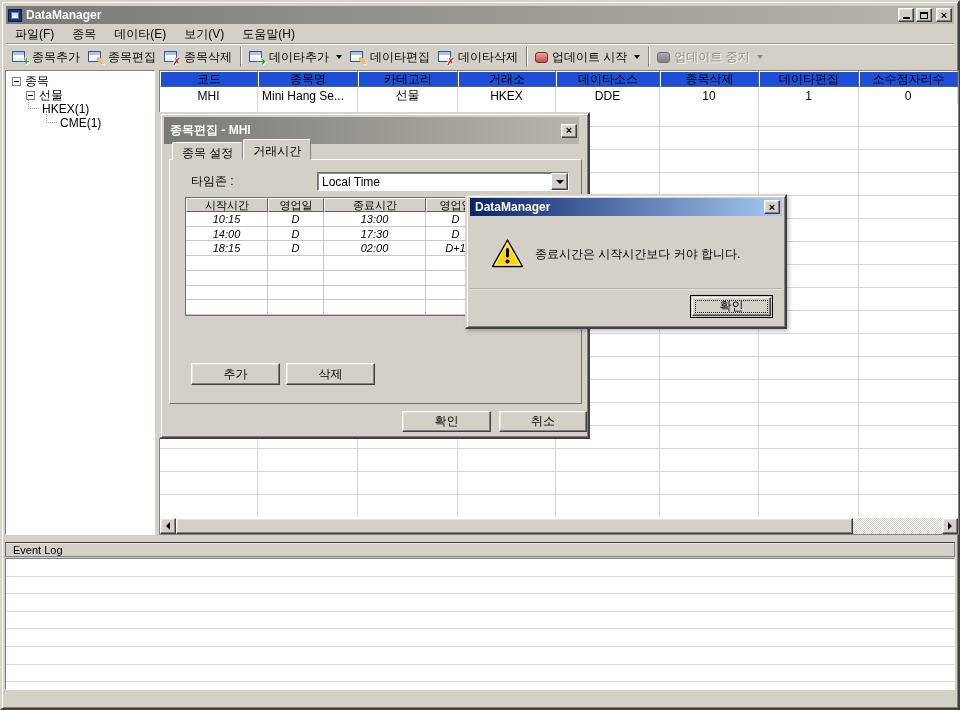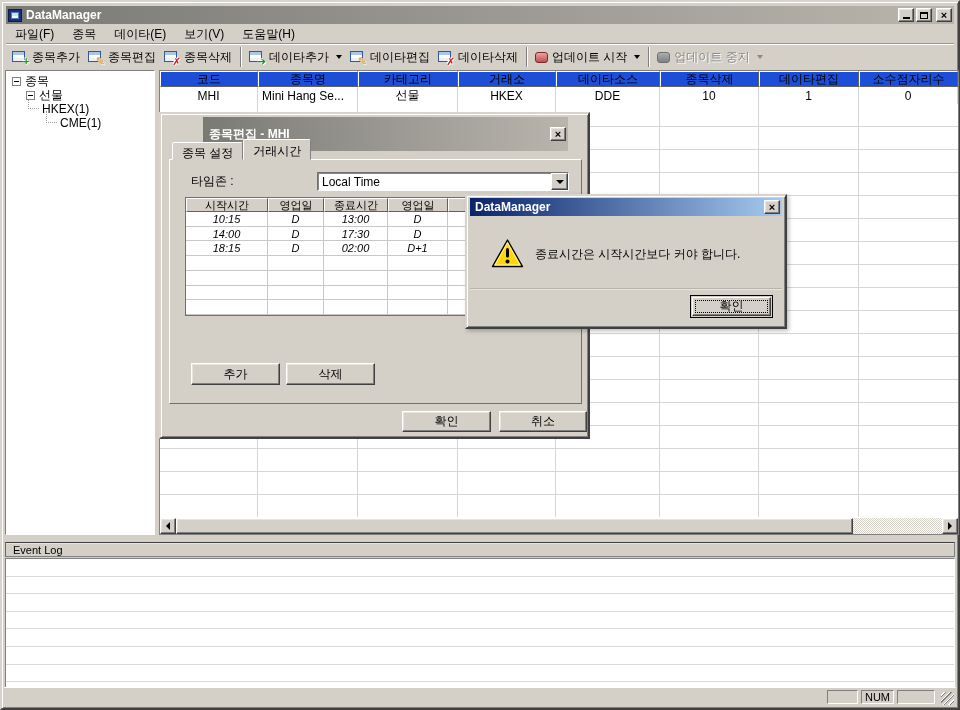--- a/index.html
+++ b/index.html
@@ -112,22 +112,22 @@
   .sb-panel { height:14px; border:1px solid; border-color:#808080 #fff #fff #808080;
     font-size:11px; display:flex; align-items:center; justify-content:center; margin-left:3px; }
   .sb-panel.p1 { margin-left:auto; width:31px; } .sb-panel.p2 { width:33px; } .sb-panel.p3 { width:38px; }
   .grip { width:13px; height:13px; margin:4px 0 0 6px; align-self:flex-start;
     background:repeating-linear-gradient(135deg, transparent 0 2px, #fff 2px 3px, #808080 3px 4px); }
   
   .dialog { position:absolute; left:157px; top:110px; width:431px; height:327px;
     background:#d4d0c8; z-index:10;
     border:2px solid; border-color:#d8d4cc #404040 #404040 #d8d4cc;
     box-shadow: inset 1px 1px 0 #fff, inset -1px -1px 0 #808080; }
-  .dlg-titlebar { position:absolute; left:3px; right:20px; top:3px; height:34px;
-    background:linear-gradient(90deg,#7a7a75,#b9b5ad); display:flex; align-items:center; padding:0 2px 0 6px;margin-left:39px; }
+  .dlg-titlebar { position:absolute; left:3px; right:9px; top:3px; height:27px;
+    background:linear-gradient(90deg,#7a7a75,#b9b5ad); display:flex; align-items:center; padding:0 2px 0 6px; }
   .dlg-titlebar .t { color:#fff; font-weight:bold; font-size:12px; }
   .tabs { position:absolute; left:11px; top:25px; display:flex; align-items:flex-end; height:21px; z-index:2; }
   .tab { height:18px; padding:2px 9px 0; background:#d4d0c8;
     border:1px solid; border-color:#fff #808080 transparent #fff; border-radius:2px 2px 0 0;
     font-size:12px; }
   .tab.active { height:21px; padding-top:3px; position:relative; z-index:3;
     box-shadow: 0 1px 0 #d4d0c8; }
   .tab-panel { position:absolute; left:8px; right:6px; top:45px; height:245px;
     border:1px solid; border-color:#fff #707070 #707070 #fff; z-index:1; }
   .tz-row { position:absolute; left:21px; top:12px; right:12px; height:19px; display:flex; align-items:center; }
@@ -140,21 +140,21 @@
     display:flex; align-items:center; justify-content:center; }
   .tri-d { width:0;height:0;border-left:4px solid transparent;border-right:4px solid transparent;border-top:4px solid #000; }
   .hours { position:absolute; left:15px; top:37px; width:378px; height:119px;
     border:1px solid #707070; background:#fff; display:flex; flex-direction:column; }
   .hg-head { display:flex; height:14px; flex:0 0 auto; }
   .hg-hc { background:#d4d0c8; border:1px solid; border-color:#fff #606060 #606060 #fff;
     font-size:11px; display:flex; align-items:center; justify-content:center; overflow:hidden; }
   .hg-row { display:flex; flex:1; }
   .hg-c { border-right:1px solid #c8c8c8; border-bottom:1px solid #c8c8c8;
     font-size:11px; display:flex; align-items:center; justify-content:center; overflow:hidden;font-style:italic; }
-  .w1{width:82px}.w2{width:56px}.w3{width:64px}.w4{width:60px}.w5{flex:1}
+  .w1{width:82px}.w2{width:56px}.w3{width:102px}.w4{width:60px}.w5{flex:1}
   .dlg-btn { position:absolute; height:22px; width:89px; background:#d4d0c8;
     border:1px solid; border-color:#fff #404040 #404040 #fff;
     box-shadow: inset -1px -1px 0 #808080, inset 1px 1px 0 #e8e4dc;
     display:flex; align-items:center; justify-content:center; font-size:12px; }
   .b-add { left:21px; top:203px; } .b-del { left:116px; top:203px; }
   .b-ok { left:241px; top:297px; height:21px; } .b-cancel { left:338px; top:297px; height:21px; width:88px; }
   .dlg-close { margin-left:auto; }
   
   .msgbox { position:absolute; left:463px; top:192px; width:322px; height:135px;
     background:#d4d0c8; z-index:20;
@@ -312,26 +312,20 @@
           <span class="tri-r"></span>
         </span>
     </div>
   </div>
 
   <div class="el-header">
     <span>Event Log</span>
   </div>
   <div class="el-list"></div>
 
-  <div class="statusbar">
-    <span class="sb-panel p1"></span>
-    <span class="sb-panel p2">NUM</span>
-    <span class="sb-panel p3"></span>
-    <span class="grip"></span>
-  </div>
 
   <div class="dialog">
     <div class="dlg-titlebar">
       <span class="t">종목편집 - MHI</span>
       <span class="cap-btn dlg-close">
           <span>×</span>
         </span>
     </div>
     <div class="tabs">
       <span class="tab">종목 설정</span>

